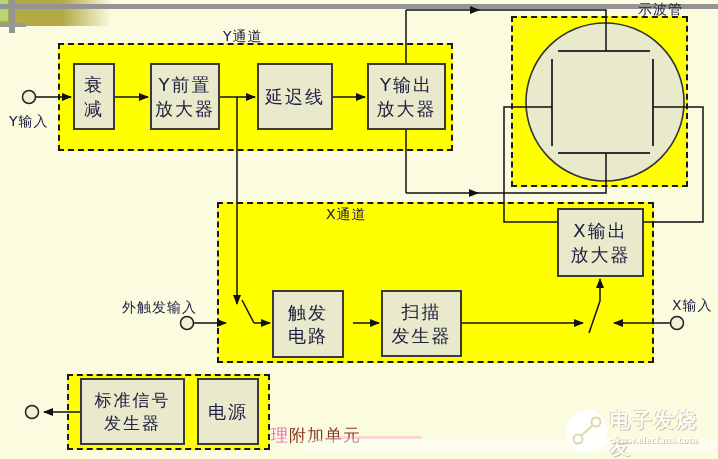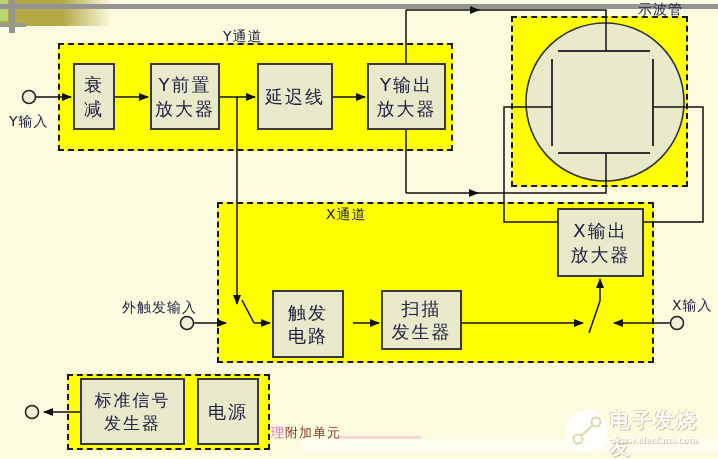--- a/index.html
+++ b/index.html
@@ -31,38 +31,38 @@
     border:2px solid #3a3a3a;box-sizing:border-box;
     display:flex;align-items:center;justify-content:center;
     text-align:center;font-size:18px;line-height:1.3;letter-spacing:2px;}
   .block span{white-space:pre-line;}
   .blk-atten{left:73px;top:63px;width:42px;height:67px;}
   .blk-preamp{left:150px;top:63px;width:70px;height:67px;}
   .blk-delay{left:257px;top:63px;width:76px;height:67px;}
   .blk-yout{left:367px;top:63px;width:79px;height:67px;}
   .blk-xout{left:557px;top:208px;width:87px;height:69px;}
   .blk-trig{left:272px;top:290px;width:72px;height:68px;}
-  .blk-sweep{left:381px;top:290px;width:81px;height:60px;}
+  .blk-sweep{left:381px;top:290px;width:81px;height:67px;}
   .blk-stdsig{left:80px;top:378px;width:105px;height:67px;font-size:17px;}
   .blk-power{left:197px;top:378px;width:62px;height:67px;}
 
   
   .wires{position:absolute;left:0;top:0;z-index:4;pointer-events:none;}
 
   
   .lbl{position:absolute;z-index:5;font-size:14px;letter-spacing:1px;white-space:nowrap;}
   .lbl-ychannel{left:223px;top:28px;}
   .lbl-xchannel{left:326px;top:206px;}
   .lbl-crt{left:638px;top:1px;}
   .lbl-yinput{left:9px;top:113px;}
   .lbl-exttrig{left:122px;top:291px;margin-top:8px;}
   .lbl-xinput{left:672px;top:297px;}
 
   .footnote{position:absolute;z-index:5;left:271px;top:424px;
-    font-size:13px;letter-spacing:1px;white-space:nowrap;text-align:center;}
+    font-size:17px;letter-spacing:1px;white-space:nowrap;text-align:center;}
   .footnote .pfx{color:#EE67B6;}
   .footnote .txt{color:#8B3626;}
   .footnote-marks{position:absolute;z-index:5;left:338px;top:436px;width:84px;height:3px;
     background:rgba(240,150,200,0.35);border-radius:2px;}
 
   
   .wm-band{position:absolute;z-index:5;left:300px;top:439px;width:418px;height:14px;
     background:rgba(255,255,255,0.45);border-radius:7px;}
   .watermark{position:absolute;z-index:6;left:560px;top:401px;width:158px;height:55px;font-family:Liberation Serif, serif;}
   .wm-logo{position:absolute;left:0;top:0;}

